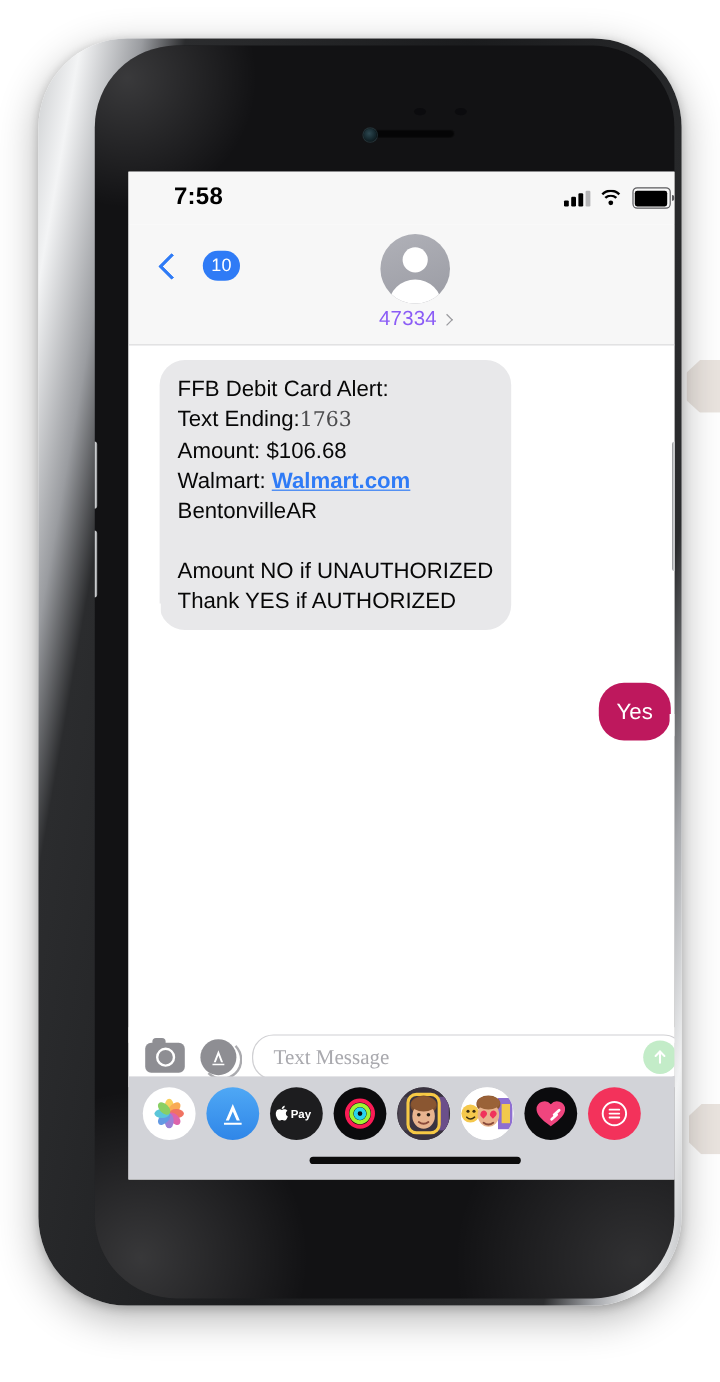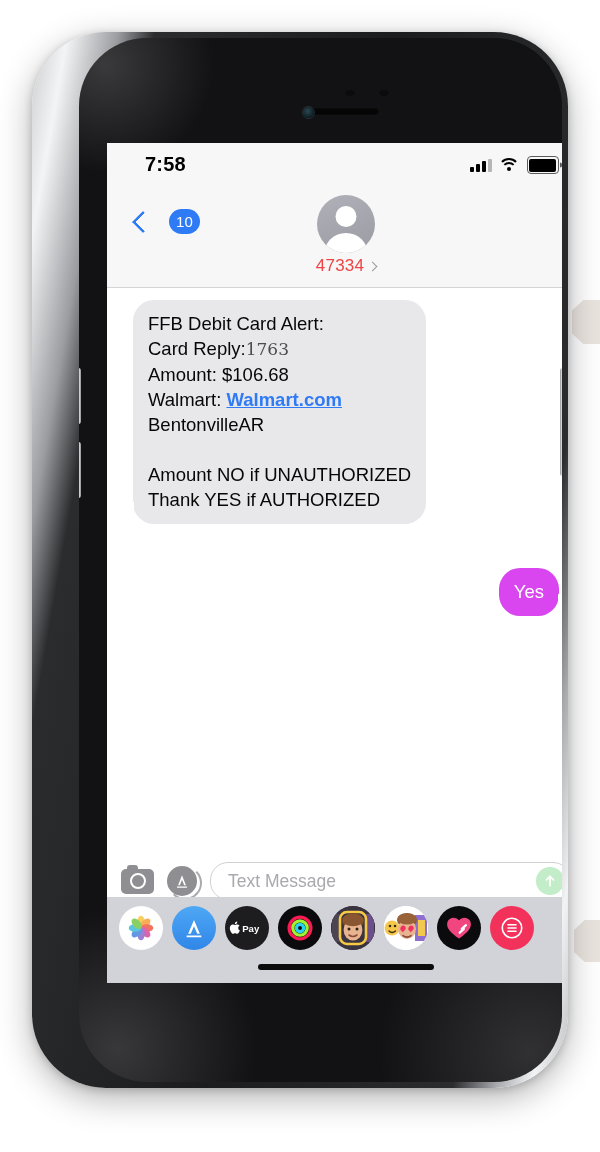--- a/index.html
+++ b/index.html
@@ -265,21 +265,21 @@
     background: #fff;
   }
   .contact-row {
     display: flex;
     align-items: center;
     gap: 5px;
     margin-top: 3px;
   }
   .contact-name {
     font-size: 17px;
-    color: #ef4444;
+    color: #8b5cf6;
     letter-spacing: .2px;
   }
   .chev-right {
     width: 6px; height: 6px;
     border-top: 1.7px solid #9a9a9e;
     border-right: 1.7px solid #9a9a9e;
     transform: rotate(45deg);
   }
 
   
@@ -320,21 +320,21 @@
   }
   .bubble.in:after {
     content: "";
     position: absolute;
     left: -12px; bottom: 0;
     width: 13px; height: 22px;
     background: #fff;
     border-bottom-right-radius: 13px;
   }
   .bubble.out {
-    background: #d946ef;
+    background: #be185d;
     color: #fff;
     margin-right: 12px;
   }
   .bubble.out:before {
     content: "";
     position: absolute;
     right: -8px; bottom: 0;
     width: 22px; height: 22px;
     background: #5fd768;
     border-bottom-left-radius: 18px;
@@ -424,20 +424,21 @@
     display: flex;
     align-items: center;
     padding: 0 6px 0 17px;
     position: relative;
     background: #fff;
   }
   .msg-placeholder {
     font-size: 17.5px;
     color: #a9a9ae;
     flex: 1;
+    font-family: Liberation Serif, serif;
   }
   .send-btn {
     width: 28px; height: 28px;
     border-radius: 50%;
     background: #c3ecc8;
     display: flex;
     align-items: center;
     justify-content: center;
     flex: none;
   }
@@ -531,21 +532,21 @@
             <span class="contact-name">47334</span>
             <span class="chev-right"></span>
           </div>
         </div>
       </div>
 
       <div class="thread">
 
         <div class="row in">
           <div class="bubble in"><span>FFB Debit Card Alert:</span>
-<span>Card Reply:</span><span class="card-digits">1763</span>
+<span>Text Ending:</span><span class="card-digits">1763</span>
 <span>Amount: $106.68</span>
 <span>Walmart:</span> <a class="sms-link" href="#">Walmart.com</a>
 <span>BentonvilleAR</span>
 
 <span>Amount NO if UNAUTHORIZED</span>
 <span>Thank YES if AUTHORIZED</span></div>
         </div>
 
         <div class="row out" style="margin-top:44px;">
           <div class="bubble out">Yes</div>

